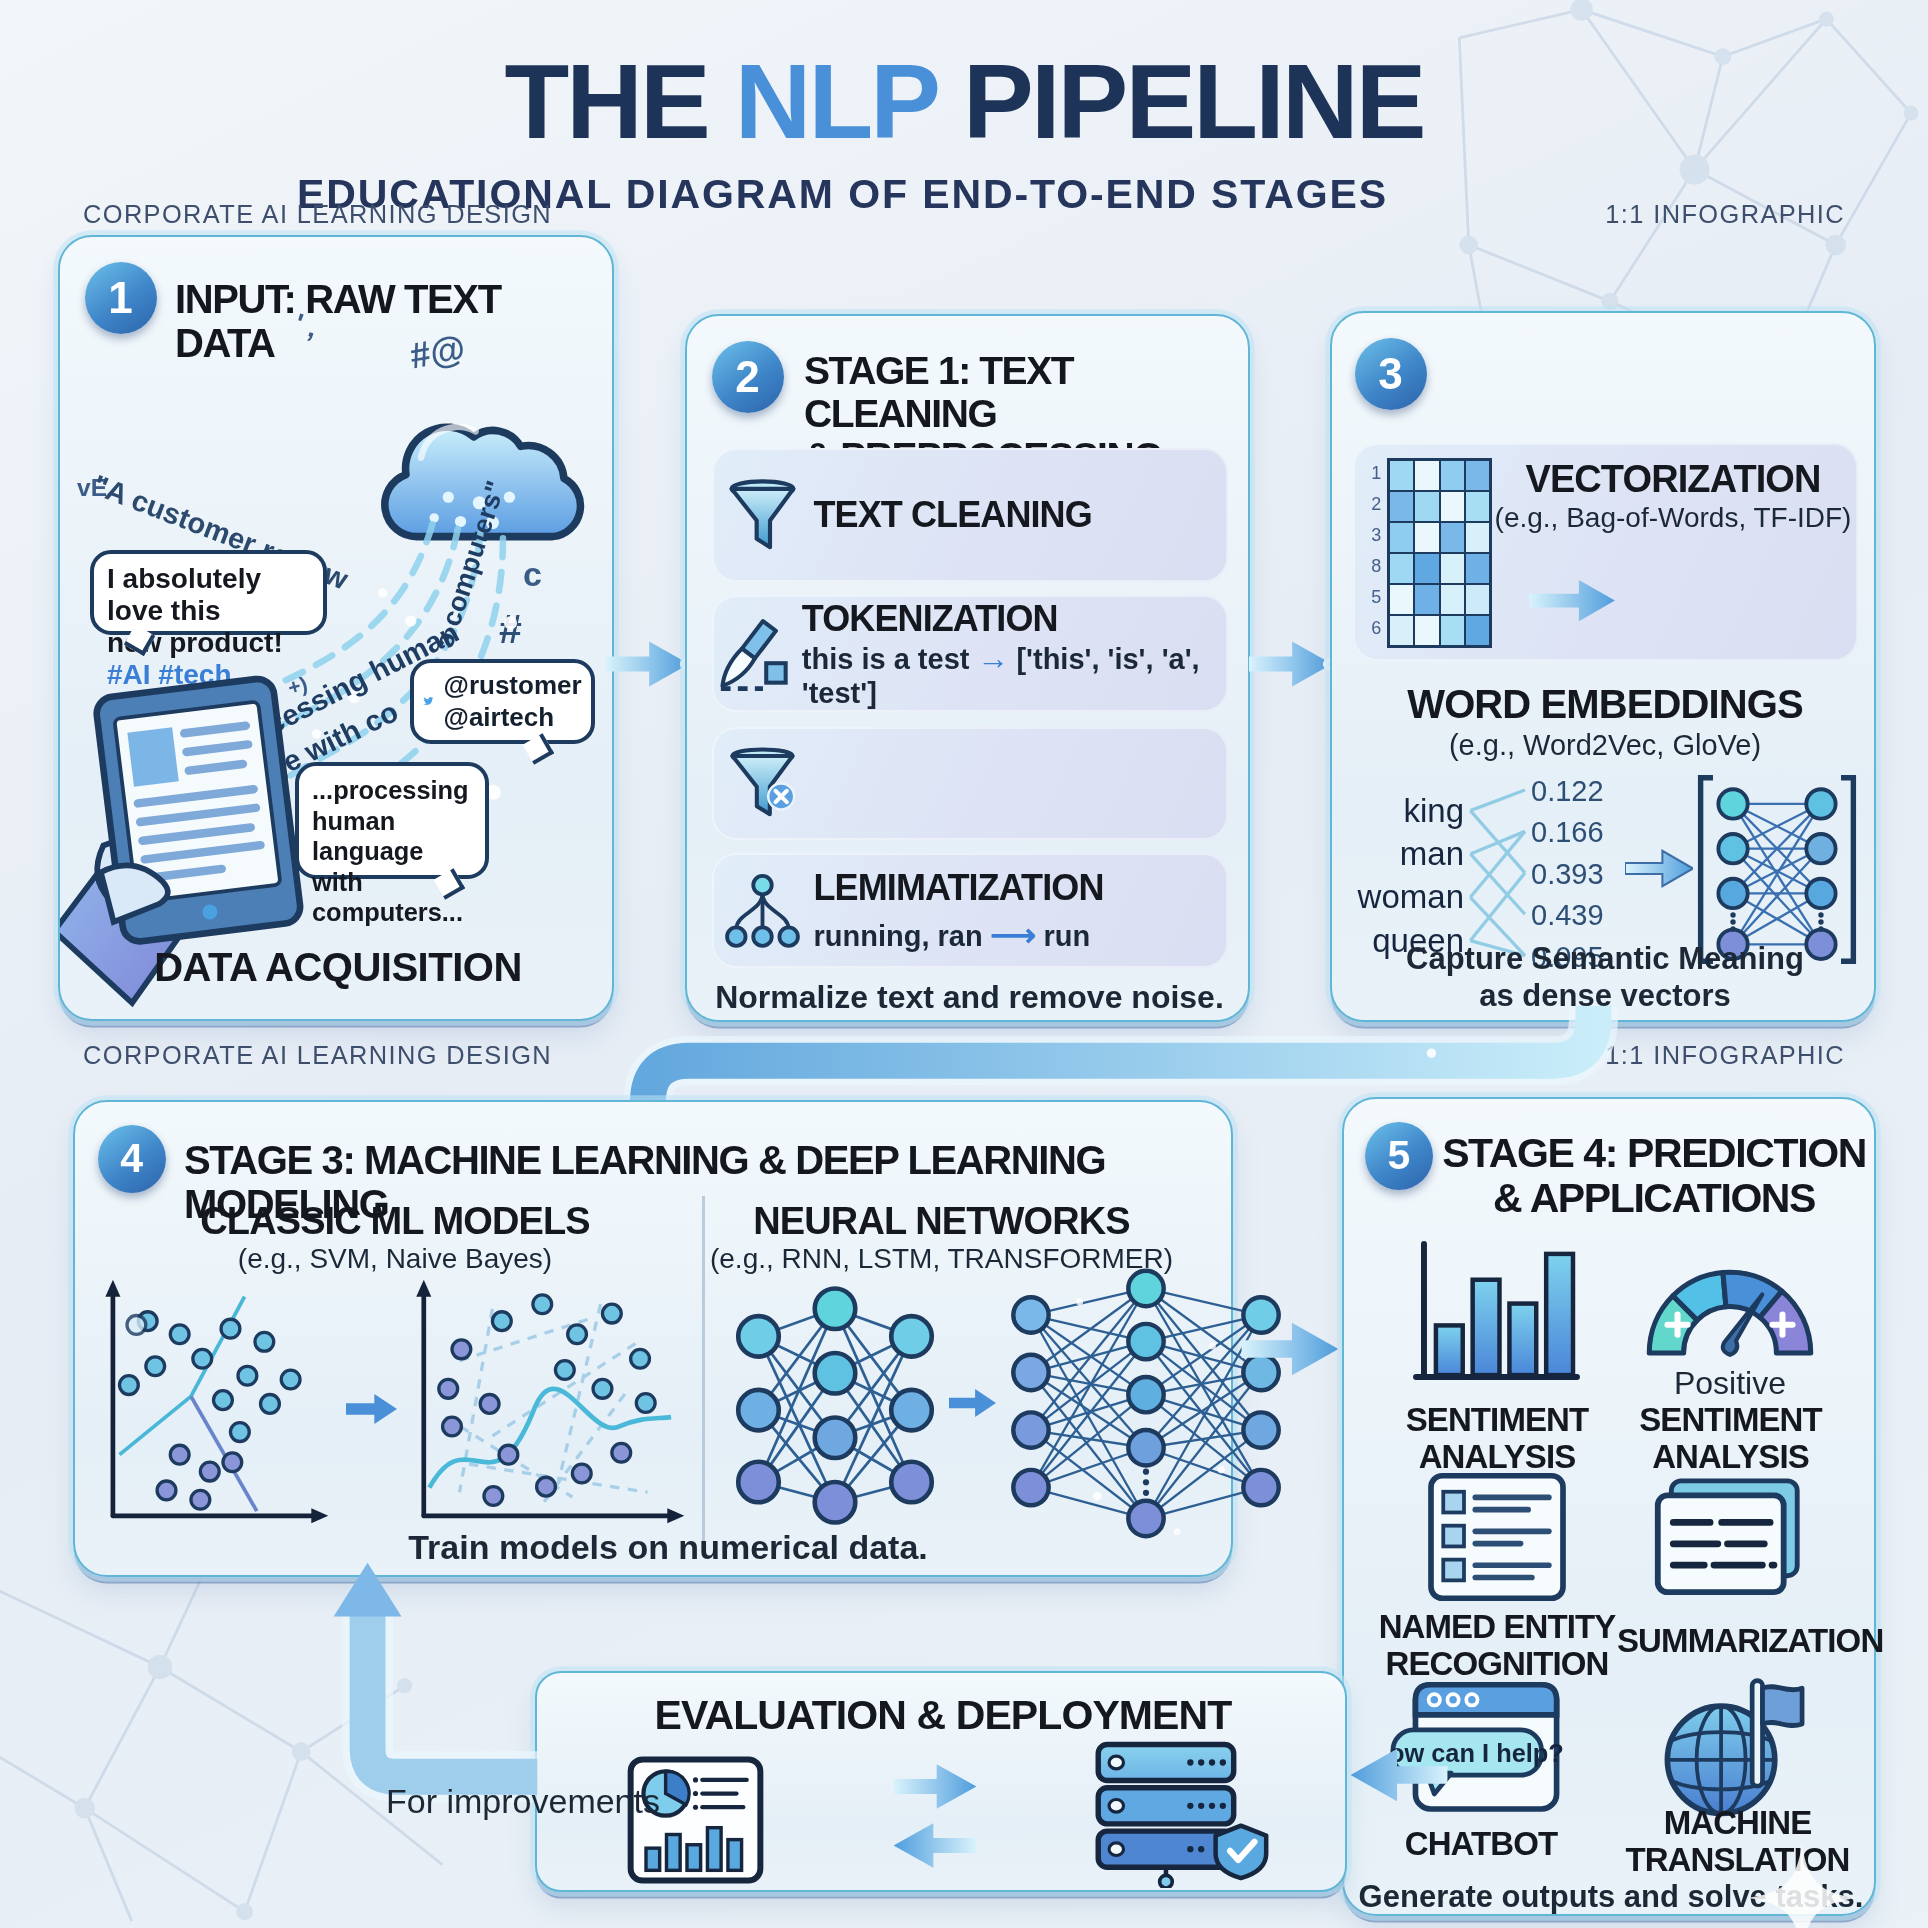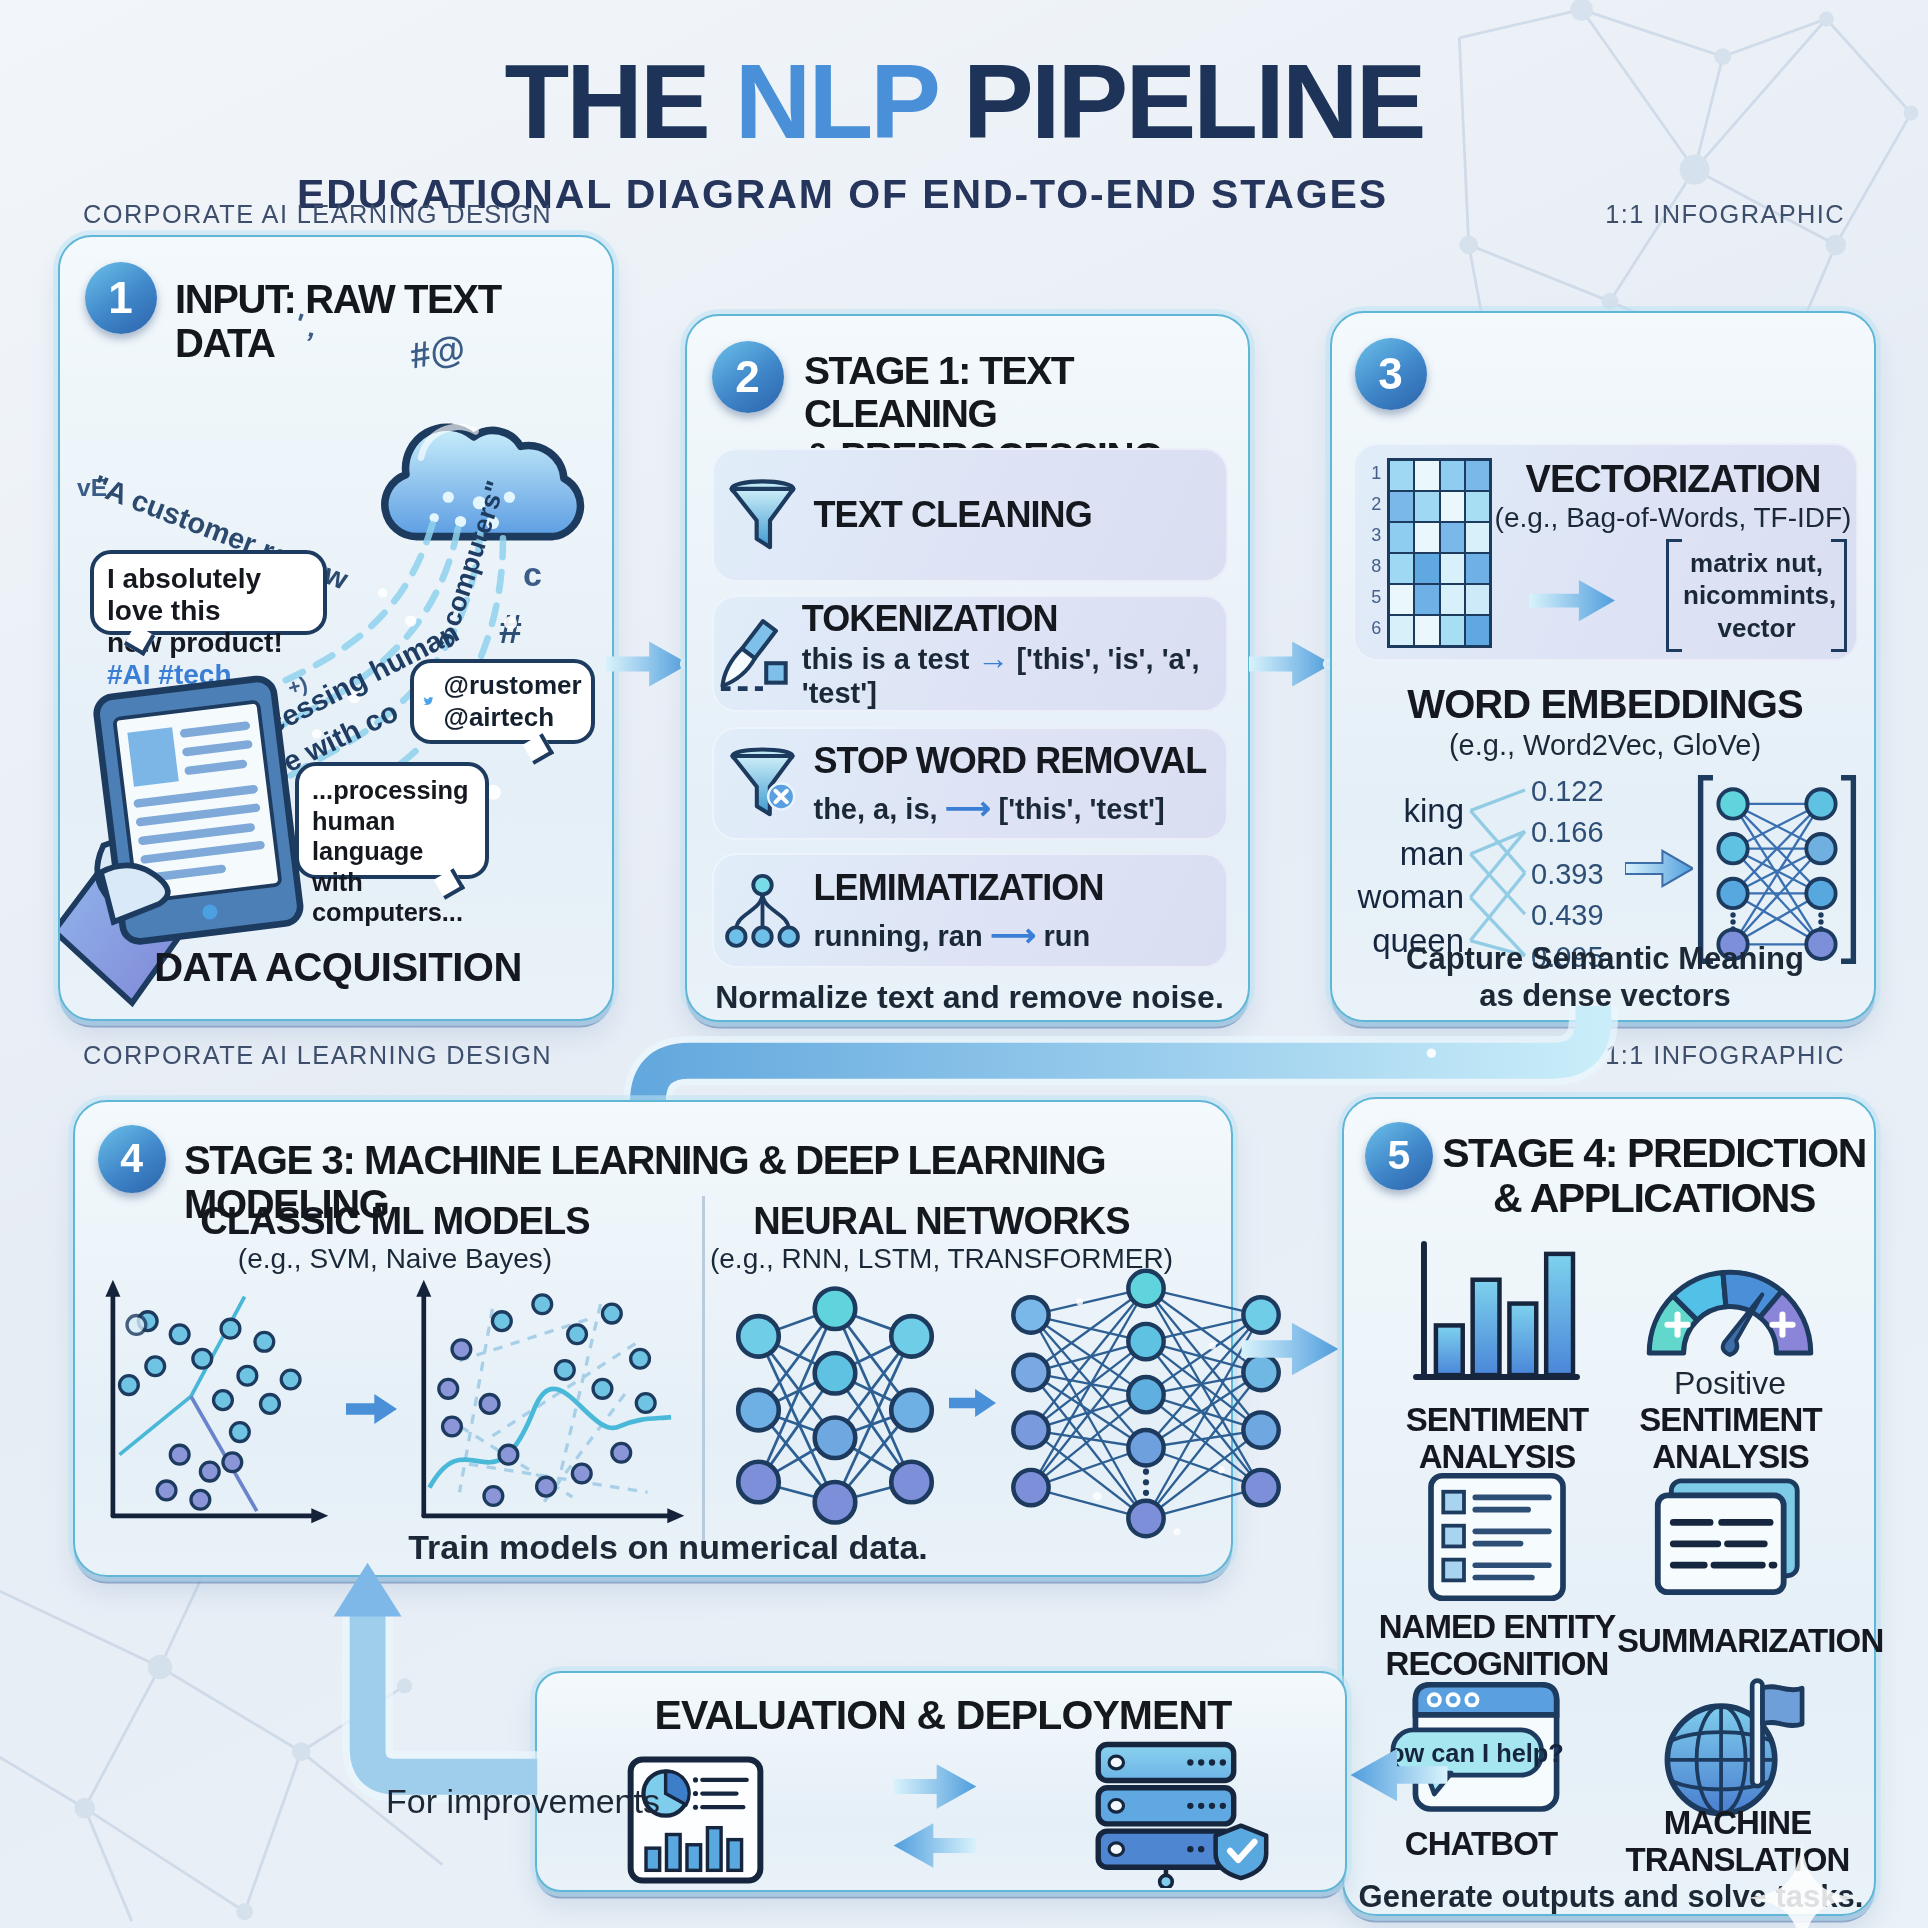--- a/index.html
+++ b/index.html
@@ -283,26 +283,20 @@
 
     <div class="panel" style="left:24.5px;top:411px;width:516px;height:113px;display:flex;align-items:center">
       <div style="width:102px;display:flex;justify-content:center;position:relative">
         <svg width="73" height="77" viewBox="0 0 90 92">
           <ellipse cx="45" cy="12" rx="37" ry="8" fill="#bfe8f6" stroke="#1d3a5f" stroke-width="5"></ellipse>
           <path d="M8 12 H82 L54 50 V84 L38 74 V50 Z" fill="url(#gIcon)" stroke="#1d3a5f" stroke-width="5" stroke-linejoin="round"></path>
           <circle cx="68" cy="62" r="16" fill="#5aa0e0" stroke="#eaf4fb" stroke-width="3"></circle>
           <path d="M61 55 l14 14 M75 55 l-14 14" stroke="#ffffff" stroke-width="5" stroke-linecap="round"></path>
         </svg>
       </div>
-      <div>
-        <div class="p-name">STOP WORD REMOVAL</div>
-        <div class="ex" style="margin-top:7.5px">
-          <span>the, a, is,</span><span class="arr">⟶</span><span>['this', 'test']</span>
-        </div>
-      </div>
     </div>
 
     <div class="panel" style="left:24.5px;top:537px;width:516px;height:115px;display:flex;align-items:center">
       <div style="width:102px;display:flex;justify-content:center">
         <svg width="77" height="75" viewBox="0 0 100 96">
           <g stroke="#1d3a5f" stroke-width="5" fill="none">
             <path d="M50 26 C50 48 16 52 16 72"></path>
               <path d="M50 26 V72"></path>
               <path d="M50 26 C50 48 84 52 84 72"></path>
           </g>
@@ -369,25 +363,20 @@
             <div style="background:#5fa8e2;border:1.9px solid #1d3a5f"></div>
         </div>
       </div>
       <div class="abs ctr" style="left:141px;top:15px;width:358px">
         <div class="p-name" style="font-size:38px">VECTORIZATION</div>
         <div class="p-desc" style="font-size:28px">(e.g., Bag-of-Words, TF-IDF)</div>
       </div>
       <svg class="abs" style="left:139px;top:130px" width="160" height="55" viewBox="0 0 100 64">
         <polygon points="0,24 58,24 58,8 100,32 58,56 58,40 0,40" fill="url(#gArrow)"></polygon>
       </svg>
-      <div class="mbracket abs ctr" style="left:313px;top:96px;width:181px;font-size:26px;font-weight:600;line-height:1.25;color:#1b2838">
-        <span>matrix nut,</span><br>
-        <span>nicommints,</span><br>
-        <span>vector</span>
-      </div>
     </div>
 
     <div class="abs ctr" style="left:0;top:369px;width:546px;font-size:40px;font-weight:bold;letter-spacing:-0.9px">WORD EMBEDDINGS</div>
     <div class="abs ctr" style="left:0;top:416px;width:546px;font-size:29px;font-weight:500;color:#1b2838">(e.g., Word2Vec, GloVe)</div>
 
     <div class="abs" style="left:14px;top:460px;width:518px;height:193px">
       <svg class="abs" style="left:0;top:0" width="518" height="193" viewBox="0 0 550 205">
         <g stroke="#8ecbe4" stroke-width="3.5" opacity=".95">
           <line x1="132" y1="40" x2="190" y2="18"></line>
             <line x1="132" y1="40" x2="190" y2="106"></line>

